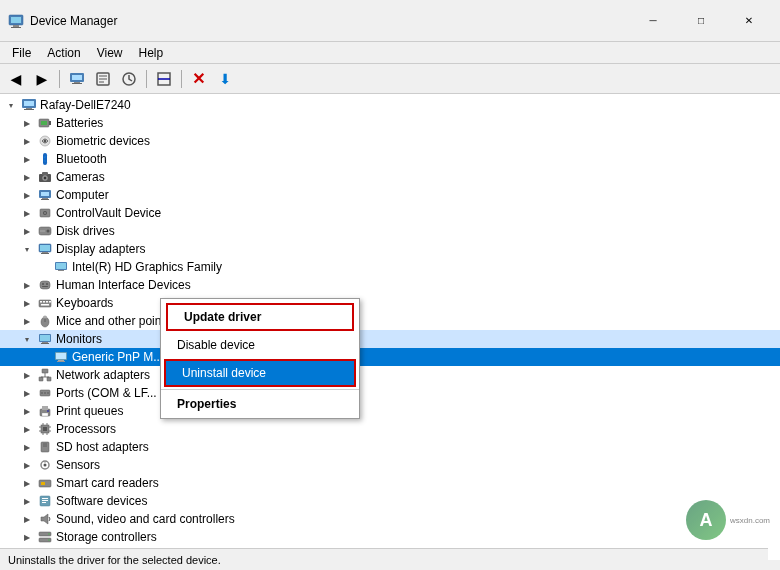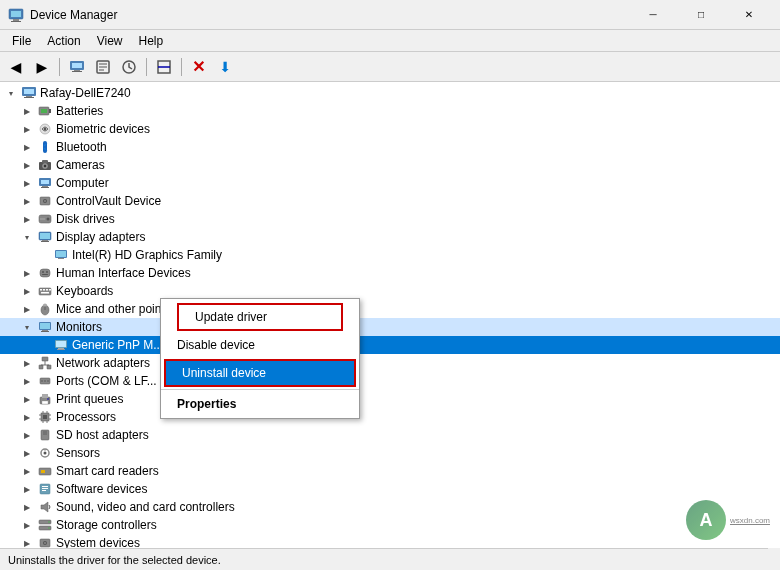--- a/index.html
+++ b/index.html
@@ -9,21 +9,21 @@
       font-family: 'Segoe UI', Tahoma, sans-serif;
       font-size: 12px;
       background: #f0f0f0;
       overflow: hidden;
       position: relative;
     }
 
     
     .title-bar {
       background: #f0f0f0;
-      height: 30px;
+      height: 42px;
       display: flex;
       align-items: center;
       padding: 0 8px;
       border-bottom: 1px solid #ccc;
       user-select: none;
     }
     .title-bar-icon {
       width: 16px;
       height: 16px;
       margin-right: 6px;
@@ -607,21 +607,21 @@
           <circle cx="7" cy="7" r="1" fill="#888"></circle>
         </svg>
       </div>
       <span class="item-label">System devices</span>
     </div>
   </div>
 </div>
 
 <div class="context-menu">
 
-  <div style="border: 2.5px solid #cc0000; margin: 2px 16px;">
+  <div style="border: 2.5px solid #cc0000; margin: 2px 5px; font-weight: bold;">
     <div class="ctx-item">
       <span>Update driver</span>
     </div>
   </div>
   <div class="ctx-item">
     <span>Disable device</span>
   </div>
 
   <div style="border: 2.5px solid #cc0000; margin: 2px 3px; background: #0078d4;">
     <div class="ctx-item" style="color:#fff; background:#0078d4;">
@@ -629,18 +629,18 @@
     </div>
   </div>
   <div class="ctx-separator"></div>
   <div class="ctx-item bold">
     <span>Properties</span>
   </div>
 </div>
 
 <div class="watermark">
   <div style="width:40px;height:40px;background:linear-gradient(135deg,#2a7d4f,#4caf50);border-radius:50%;display:flex;align-items:center;justify-content:center;color:#fff;font-size:18px;font-weight:bold;">A</div>
-  <span style="font-size:8px;color:#555;text-decoration:underline;">wsxdn.com</span>
+  <span style="font-size:8px;color:#555;">wsxdn.com</span>
 </div>
 
 <div class="status-bar">
   <span>Uninstalls the driver for the selected device.</span>
 </div>
 
 </body></html>

